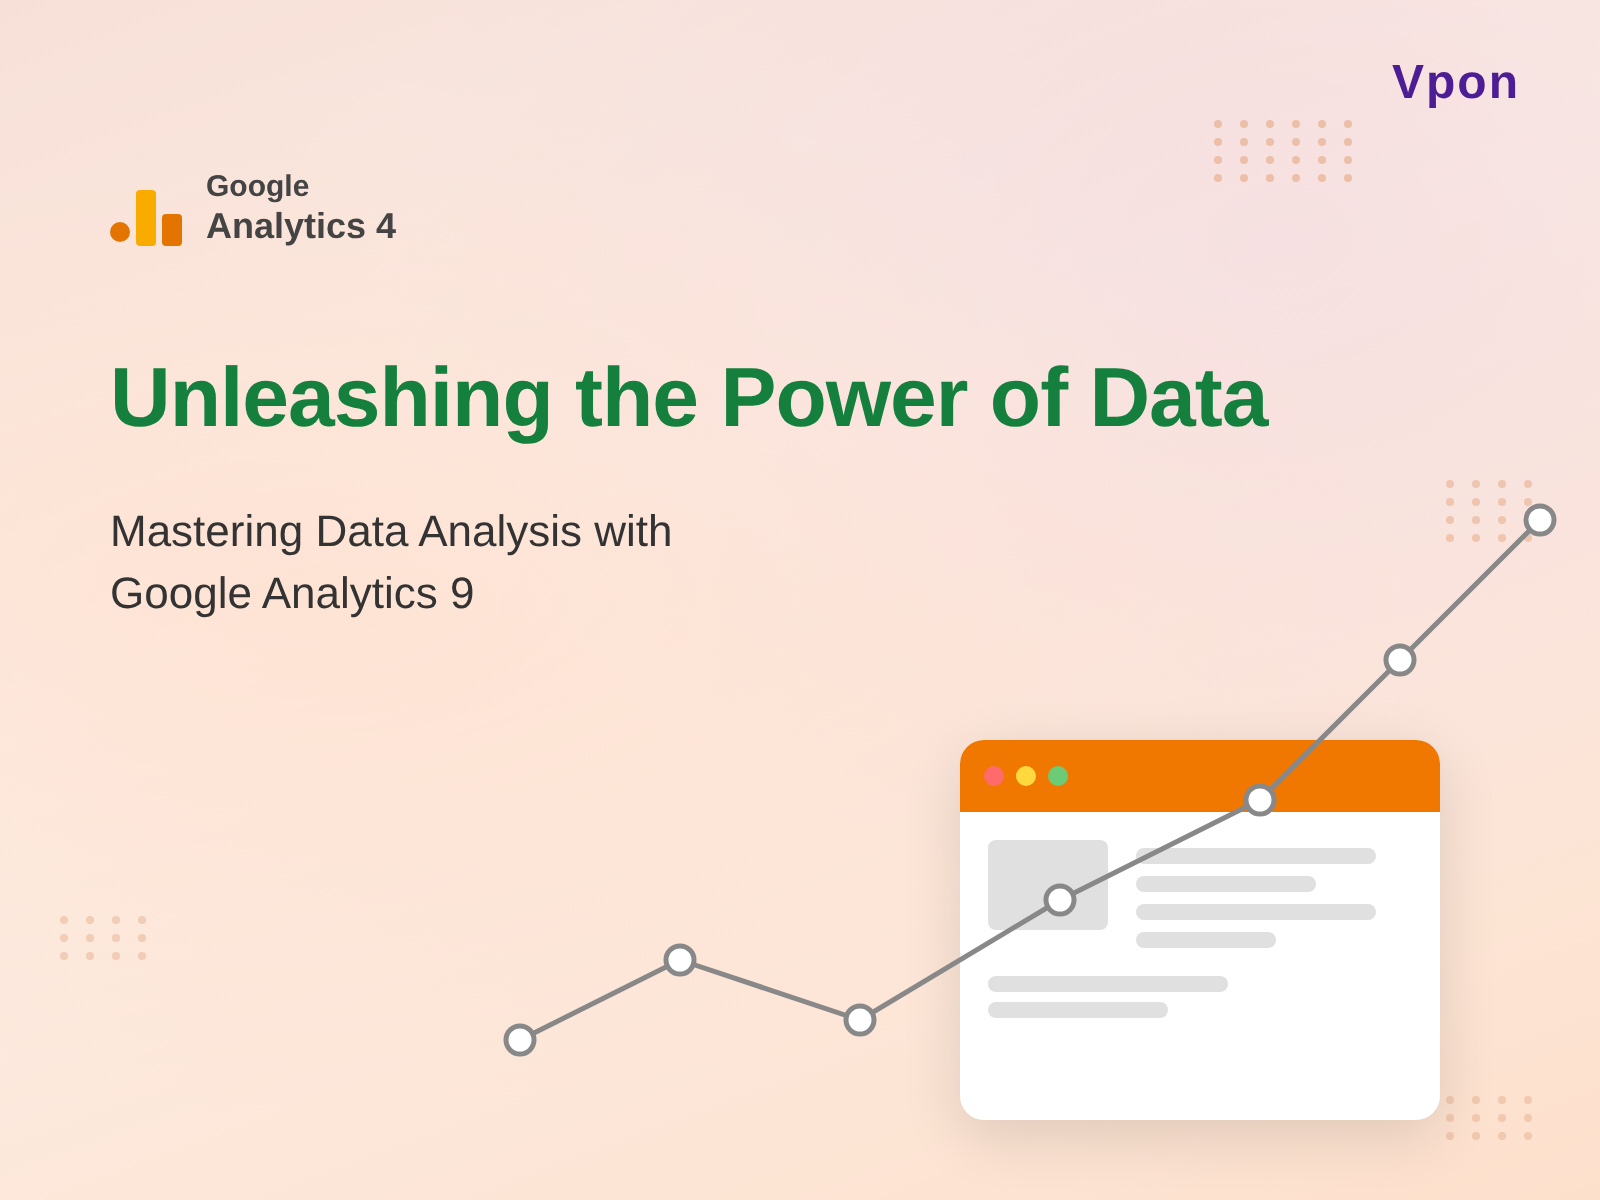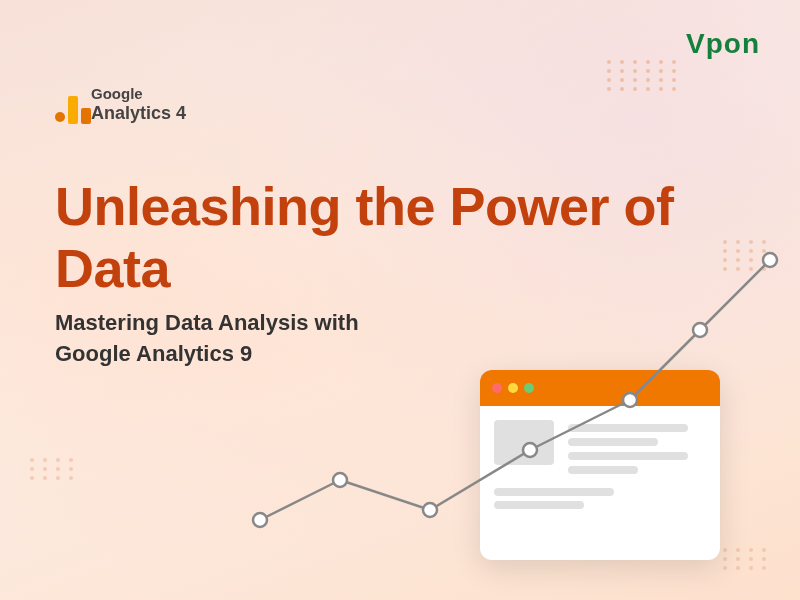--- a/index.html
+++ b/index.html
@@ -89,34 +89,33 @@
       background: #e8b090;
       display: block;
       opacity: 0.5;
     }
 
     
     .vpon-logo {
       position: absolute;
       top: 28px;
       right: 40px;
-      font-size: 28px;
+      font-size: 24px;
       font-weight: 700;
-      color: #15803d;
+      color: #4c1d95;
       letter-spacing: 1px;
     }
 
     
     .ga4-badge {
       position: absolute;
       top: 85px;
       left: 55px;
       display: flex;
-      align-items: center;
-      gap: 0;
+      gap: 12px;
     }
 
     .ga4-icon {
       display: flex;
       align-items: flex-end;
       gap: 3px;
       height: 38px;
     }
 
     .bar-big {
@@ -157,31 +156,31 @@
     }
 
     
     .main-headline {
       position: absolute;
       top: 175px;
       left: 55px;
     }
 
     .headline-text {
-      font-size: 54px;
+      font-size: 42px;
       font-weight: 900;
-      color: #c2410c;
+      color: #15803d;
       line-height: 1.15;
       letter-spacing: -0.5px;
     }
 
     .subheadline-text {
-      margin-top: 9px;
+      margin-top: 28px;
       font-size: 22px;
-      font-weight: 700;
+      font-weight: 400;
       color: #333;
       line-height: 1.4;
     }
 
     
     .browser-window {
       position: absolute;
       bottom: 40px;
       right: 80px;
       width: 240px;

